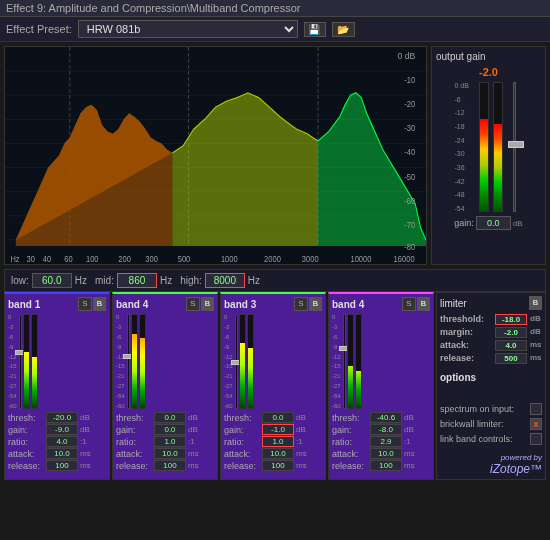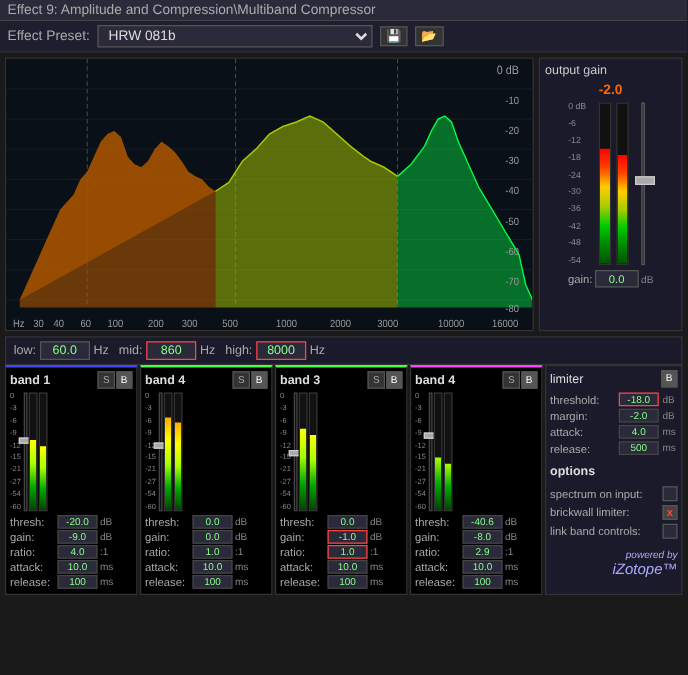--- a/index.html
+++ b/index.html
@@ -117,21 +117,21 @@
     .crossover-group {
       display: flex;
       align-items: center;
       gap: 3px;
     }
     .crossover-group.highlighted .crossover-input {
       border: 1px solid #ff4444;
     }
     .band-panel {
       flex: 1;
-      background: #000000;
+      background: #4c1d95;
       border: 1px solid #333;
       padding: 3px;
     }
     .band-panel.band4 {
       border-top: 2px solid #ff44ff;
     }
     .band-panel.band1 { border-top: 2px solid #4444ff; }
     .band-panel.band2 { border-top: 2px solid #44ff44; }
     .band-panel.band3 { border-top: 2px solid #44ff44; }
     .band-header {
@@ -195,24 +195,24 @@
       align-items: center;
       margin-bottom: 4px;
     }
     .limiter-title {
       color: #ddd;
       font-size: 10px;
       font-weight: normal;
     }
     .limiter-param-row {
       display: flex;
-      align-items: center;
       gap: 3px;
       margin-bottom: 2px;
       font-size: 9px;
+      font-weight: bold;
     }
     .limiter-label { color: #aaa; width: 52px; }
     .limiter-value {
       background: #2a2a3a;
       color: #88ff88;
       border: 1px solid #444;
       padding: 0 2px;
       font-size: 8px;
       width: 32px;
       text-align: center;
@@ -221,21 +221,21 @@
       border: 1px solid #ff4444;
     }
     .limiter-unit { color: #888; font-size: 8px; }
     .options-section {
       margin-top: 8px;
     }
     .options-title {
       color: #ddd;
       font-size: 10px;
       font-weight: bold;
-      margin-bottom: 6px;
+      margin-bottom: 20px;
     }
     .option-row {
       display: flex;
       align-items: center;
       justify-content: space-between;
       margin-bottom: 3px;
       font-size: 9px;
     }
     .option-label { color: #aaa; }
     .option-check {

